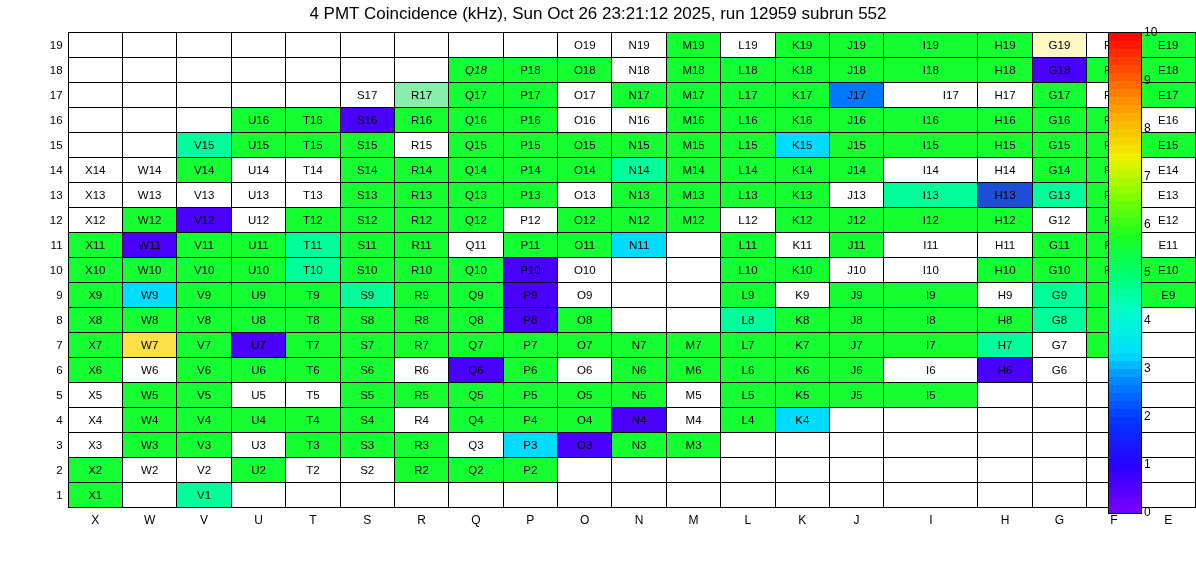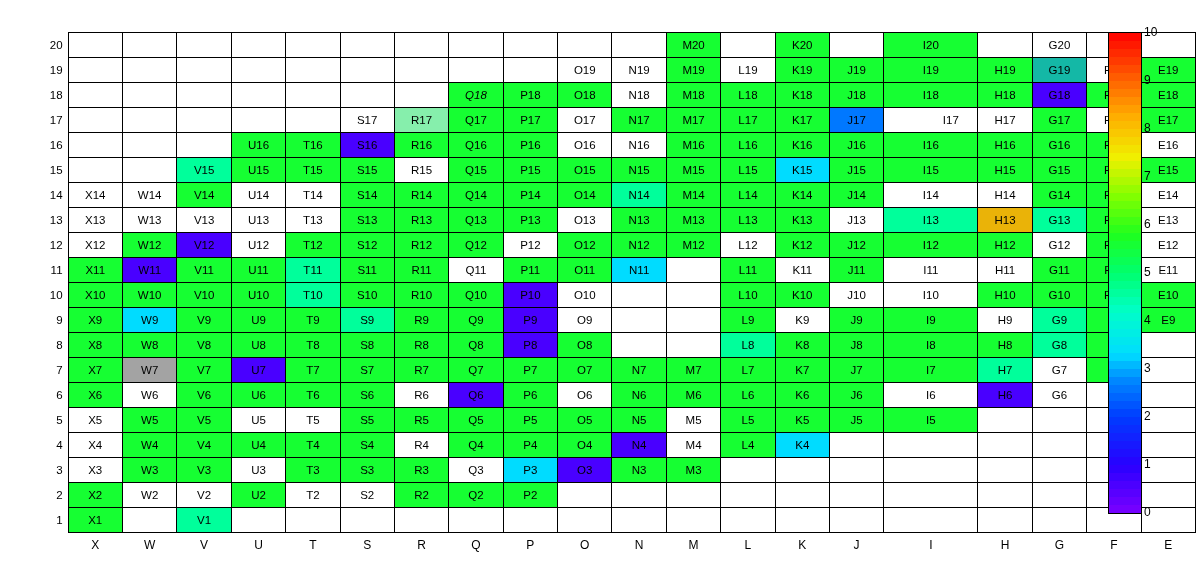--- a/index.html
+++ b/index.html
@@ -14,67 +14,45 @@
   #cbar{position:absolute;left:1108px;top:32px;width:32px;height:480px;border:1px solid #000;}
   #cbar div{width:100%;}
   #cticks{position:absolute;left:1144px;top:32px;height:480px;width:40px;}
   #cticks span{position:absolute;left:0;font-size:12px;color:#000;transform:translateY(-50%);}
 </style>
 </head>
 <body>
 
 <div id="root">
 
+  <div id="title">4 PMT Coincidence (kHz), Sun Oct 26 23:21:12 2025, run 12959 subrun 552</div>
 
   <div id="plot">
     <table class="grid">
       <tbody id="grid-body">
-          <tr>
-            <td class="ylab">20</td>
-            <td class="cell" style="background: rgb(255, 255, 255);"></td>
-            <td class="cell" style="background: rgb(255, 255, 255);"></td>
-            <td class="cell" style="background: rgb(255, 255, 255);"></td>
-            <td class="cell" style="background: rgb(255, 255, 255);"></td>
-            <td class="cell" style="background: rgb(255, 255, 255);"></td>
-            <td class="cell" style="background: rgb(255, 255, 255);"></td>
-            <td class="cell" style="background: rgb(255, 255, 255);"></td>
-            <td class="cell" style="background: rgb(255, 255, 255);"></td>
-            <td class="cell" style="background: rgb(255, 255, 255);"></td>
-            <td class="cell" style="background: rgb(255, 255, 255);"></td>
-            <td class="cell" style="background: rgb(255, 255, 255);"></td>
-            <td class="cell" style="background: rgb(22, 255, 50);">M20</td>
-            <td class="cell" style="background: rgb(255, 255, 255);"></td>
-            <td class="cell" style="background: rgb(22, 255, 50);">K20</td>
-            <td class="cell" style="background: rgb(255, 255, 255);"></td>
-            <td class="cell" style="background: rgb(22, 255, 50);">I20</td>
-            <td class="cell" style="background: rgb(255, 255, 255);"></td>
-            <td class="cell" style="background: rgb(255, 255, 255);">G20</td>
-            <td class="cell" style="background: rgb(255, 255, 255);"></td>
-            <td class="cell" style="background: rgb(255, 255, 255);"></td>
-          </tr>
           <tr>
             <td class="ylab">19</td>
             <td class="cell" style="background: rgb(255, 255, 255);"></td>
             <td class="cell" style="background: rgb(255, 255, 255);"></td>
             <td class="cell" style="background: rgb(255, 255, 255);"></td>
             <td class="cell" style="background: rgb(255, 255, 255);"></td>
             <td class="cell" style="background: rgb(255, 255, 255);"></td>
             <td class="cell" style="background: rgb(255, 255, 255);"></td>
             <td class="cell" style="background: rgb(255, 255, 255);"></td>
             <td class="cell" style="background: rgb(255, 255, 255);"></td>
             <td class="cell" style="background: rgb(255, 255, 255);"></td>
             <td class="cell" style="background: rgb(255, 255, 255);">O19</td>
             <td class="cell" style="background: rgb(255, 255, 255);">N19</td>
             <td class="cell" style="background: rgb(22, 255, 50);">M19</td>
             <td class="cell" style="background: rgb(255, 255, 255);">L19</td>
             <td class="cell" style="background: rgb(22, 255, 50);">K19</td>
             <td class="cell" style="background: rgb(22, 255, 50);">J19</td>
             <td class="cell" style="background: rgb(22, 255, 50);">I19</td>
             <td class="cell" style="background: rgb(22, 255, 50);">H19</td>
-            <td class="cell" style="background: #14b8a6;">G19</td>
+            <td class="cell" style="background: #fef9c3;">G19</td>
             <td class="cell" style="background: rgb(255, 255, 255);">F19</td>
             <td class="cell" style="background: rgb(22, 255, 50);">E19</td>
           </tr>
           <tr>
             <td class="ylab">18</td>
             <td class="cell" style="background: rgb(255, 255, 255);"></td>
             <td class="cell" style="background: rgb(255, 255, 255);"></td>
             <td class="cell" style="background: rgb(255, 255, 255);"></td>
             <td class="cell" style="background: rgb(255, 255, 255);"></td>
             <td class="cell" style="background: rgb(255, 255, 255);"></td>
@@ -197,21 +175,21 @@
             <td class="cell" style="background: rgb(22, 255, 50);">R13</td>
             <td class="cell" style="background: rgb(22, 255, 50);">Q13</td>
             <td class="cell" style="background: rgb(22, 255, 50);">P13</td>
             <td class="cell" style="background: rgb(255, 255, 255);">O13</td>
             <td class="cell" style="background: rgb(22, 255, 50);">N13</td>
             <td class="cell" style="background: rgb(22, 255, 50);">M13</td>
             <td class="cell" style="background: rgb(22, 255, 50);">L13</td>
             <td class="cell" style="background: rgb(22, 255, 50);">K13</td>
             <td class="cell" style="background: rgb(255, 255, 255);">J13</td>
             <td class="cell" style="background: rgb(0, 255, 155);">I13</td>
-            <td class="cell" style="background: #eab308;">H13</td>
+            <td class="cell" style="background: #1d4ed8;">H13</td>
             <td class="cell" style="background: rgb(0, 255, 155);">G13</td>
             <td class="cell" style="background: rgb(22, 255, 50);">F13</td>
             <td class="cell" style="background: rgb(255, 255, 255);">E13</td>
           </tr>
           <tr>
             <td class="ylab">12</td>
             <td class="cell" style="background: rgb(255, 255, 255);">X12</td>
             <td class="cell" style="background: rgb(22, 255, 50);">W12</td>
             <td class="cell" style="background: rgb(73, 0, 255);">V12</td>
             <td class="cell" style="background: rgb(255, 255, 255);">U12</td>
@@ -320,21 +298,21 @@
             <td class="cell" style="background: rgb(22, 255, 50);">J8</td>
             <td class="cell" style="background: rgb(22, 255, 50);">I8</td>
             <td class="cell" style="background: rgb(22, 255, 50);">H8</td>
             <td class="cell" style="background: rgb(0, 255, 155);">G8</td>
             <td class="cell" style="background: rgb(22, 255, 50);">F8</td>
             <td class="cell" style="background: rgb(255, 255, 255);"></td>
           </tr>
           <tr>
             <td class="ylab">7</td>
             <td class="cell" style="background: rgb(22, 255, 50);">X7</td>
-            <td class="cell" style="background: #a3a3a3;">W7</td>
+            <td class="cell" style="background: #fde047;">W7</td>
             <td class="cell" style="background: rgb(22, 255, 50);">V7</td>
             <td class="cell" style="background: rgb(73, 0, 255);">U7</td>
             <td class="cell" style="background: rgb(22, 255, 50);">T7</td>
             <td class="cell" style="background: rgb(22, 255, 50);">S7</td>
             <td class="cell" style="background: rgb(22, 255, 50);">R7</td>
             <td class="cell" style="background: rgb(22, 255, 50);">Q7</td>
             <td class="cell" style="background: rgb(22, 255, 50);">P7</td>
             <td class="cell" style="background: rgb(22, 255, 50);">O7</td>
             <td class="cell" style="background: rgb(22, 255, 50);">N7</td>
             <td class="cell" style="background: rgb(22, 255, 50);">M7</td>

